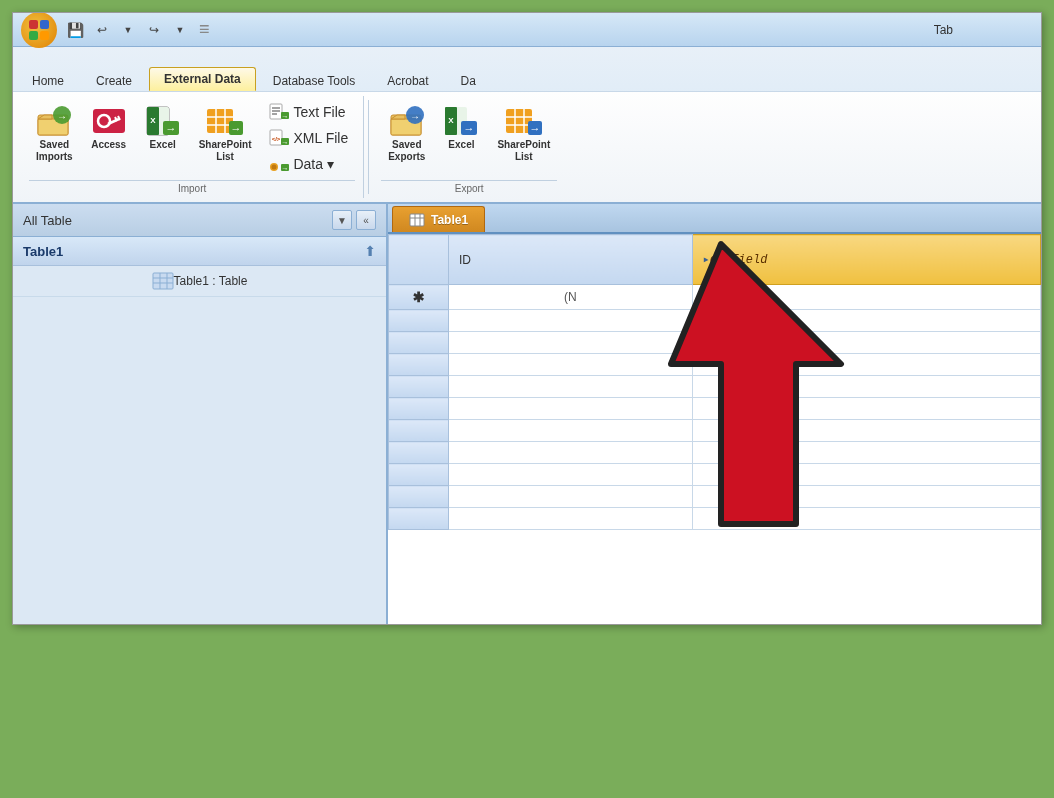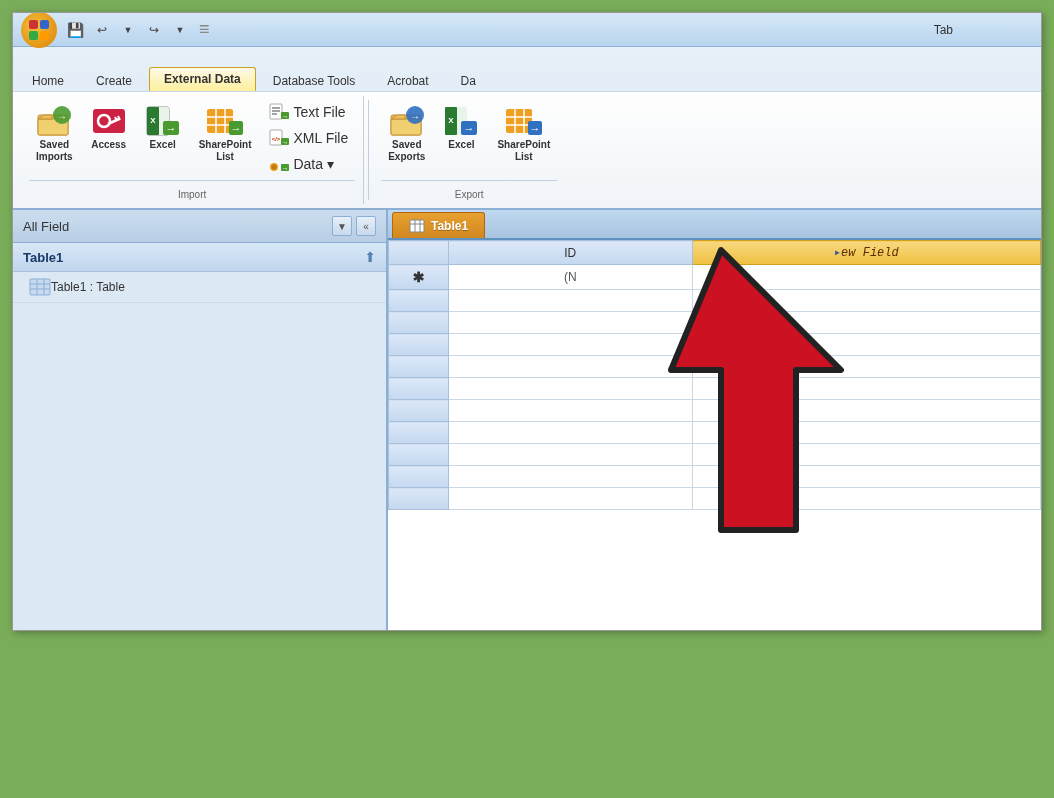--- a/index.html
+++ b/index.html
@@ -127,21 +127,21 @@
       display: flex;
       gap: 4px;
       flex: 1;
       align-items: flex-start;
     }
     .ribbon-group-label {
       text-align: center;
       color: #666;
       font-size: 10px;
       margin-top: 4px;
-      padding-top: 8px;
+      padding-top: 2px;
       border-top: 1px solid #c0d0e0;
     }
     .ribbon-btn {
       display: flex;
       flex-direction: column;
       align-items: center;
       gap: 2px;
       padding: 4px 6px;
       cursor: pointer;
       border: 1px solid transparent;
@@ -236,23 +236,24 @@
       font-weight: bold;
       color: #1a3a6a;
     }
     .nav-section-icon {
       color: #5580b0;
       font-size: 14px;
     }
     .nav-item {
       display: flex;
       align-items: center;
-      padding: 6px 16px;
+      padding: 6px 24px;
       cursor: pointer;
       border-bottom: 1px solid #c8daea;
+      justify-content: center;
     }
     .table-icon {
       width: 22px;
       height: 18px;
       flex-shrink: 0;
     }
     .table-icon svg { width: 22px; height: 18px; }
     .nav-item-label {
       font-size: 12px;
       color: #333;
@@ -301,25 +302,25 @@
       flex: 1;
       overflow: auto;
     }
     .data-table {
       width: 100%;
       border-collapse: collapse;
     }
     .data-table th {
       background: linear-gradient(to bottom, #dce8f8, #c4d8f0);
       border: 1px solid #a8c0dc;
-      padding: 4px 10px;
+      padding: 17px 10px;
       font-size: 12px;
       font-weight: normal;
       color: #333;
-      text-align: center;
+      text-align: left;
     }
     .data-table th.highlighted {
       background: linear-gradient(to bottom, #f8d880, #f0c040);
       border-color: #d0a020;
       color: #5a3000;
       font-style: italic;
       font-family: Liberation Mono, monospace;
     }
     .data-table td {
       border: 1px solid #c8d8e8;
@@ -532,21 +533,21 @@
         <div class="ribbon-group-label">Export</div>
       </div>
 
     </div>
   </div>
 
   <div class="main-area">
 
     <div class="left-nav">
       <div class="nav-header">
-        <span class="nav-title">All Field</span>
+        <span class="nav-title">All Table</span>
         <div class="nav-controls">
           <button class="nav-ctrl-btn">▼</button>
           <button class="nav-ctrl-btn">«</button>
         </div>
       </div>
       <div class="nav-section-header">
         <span class="nav-section-title">Table1</span>
         <span class="nav-section-icon">⬆</span>
       </div>
       <div class="nav-item">

